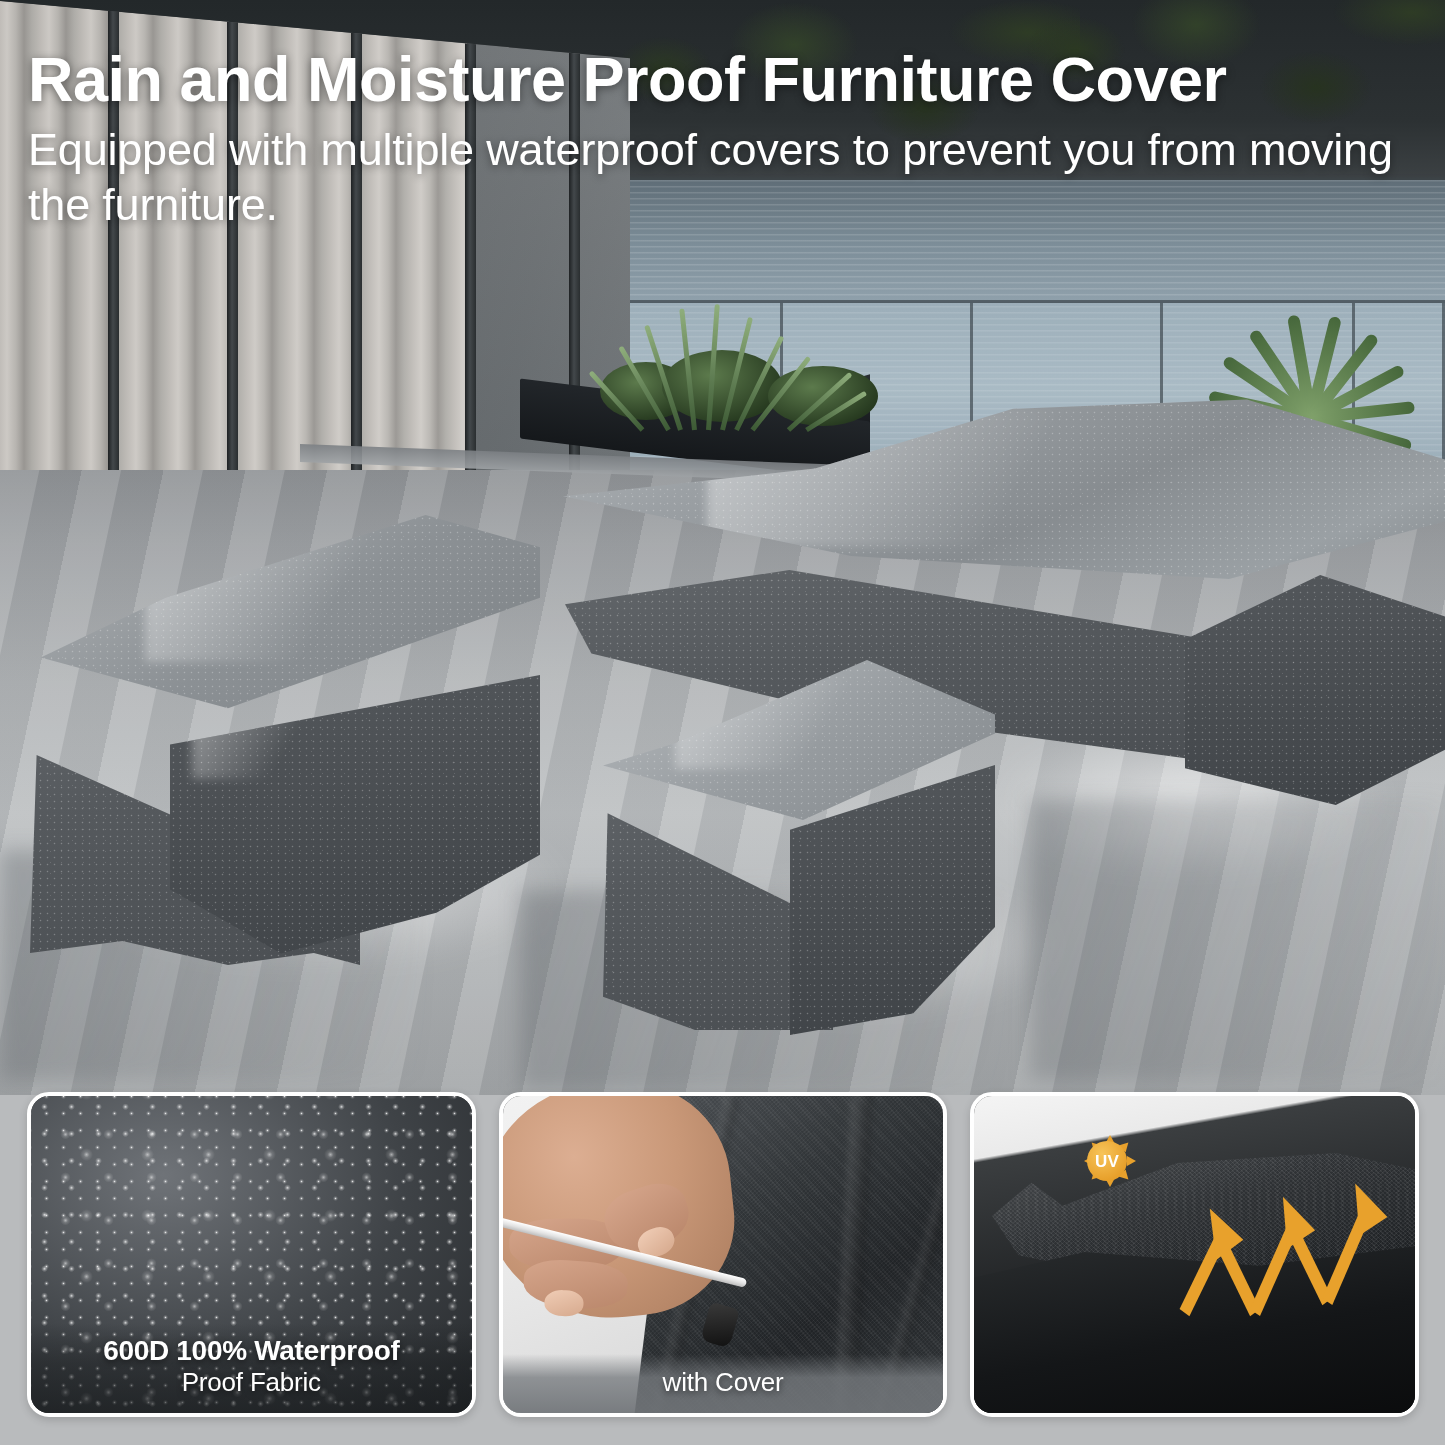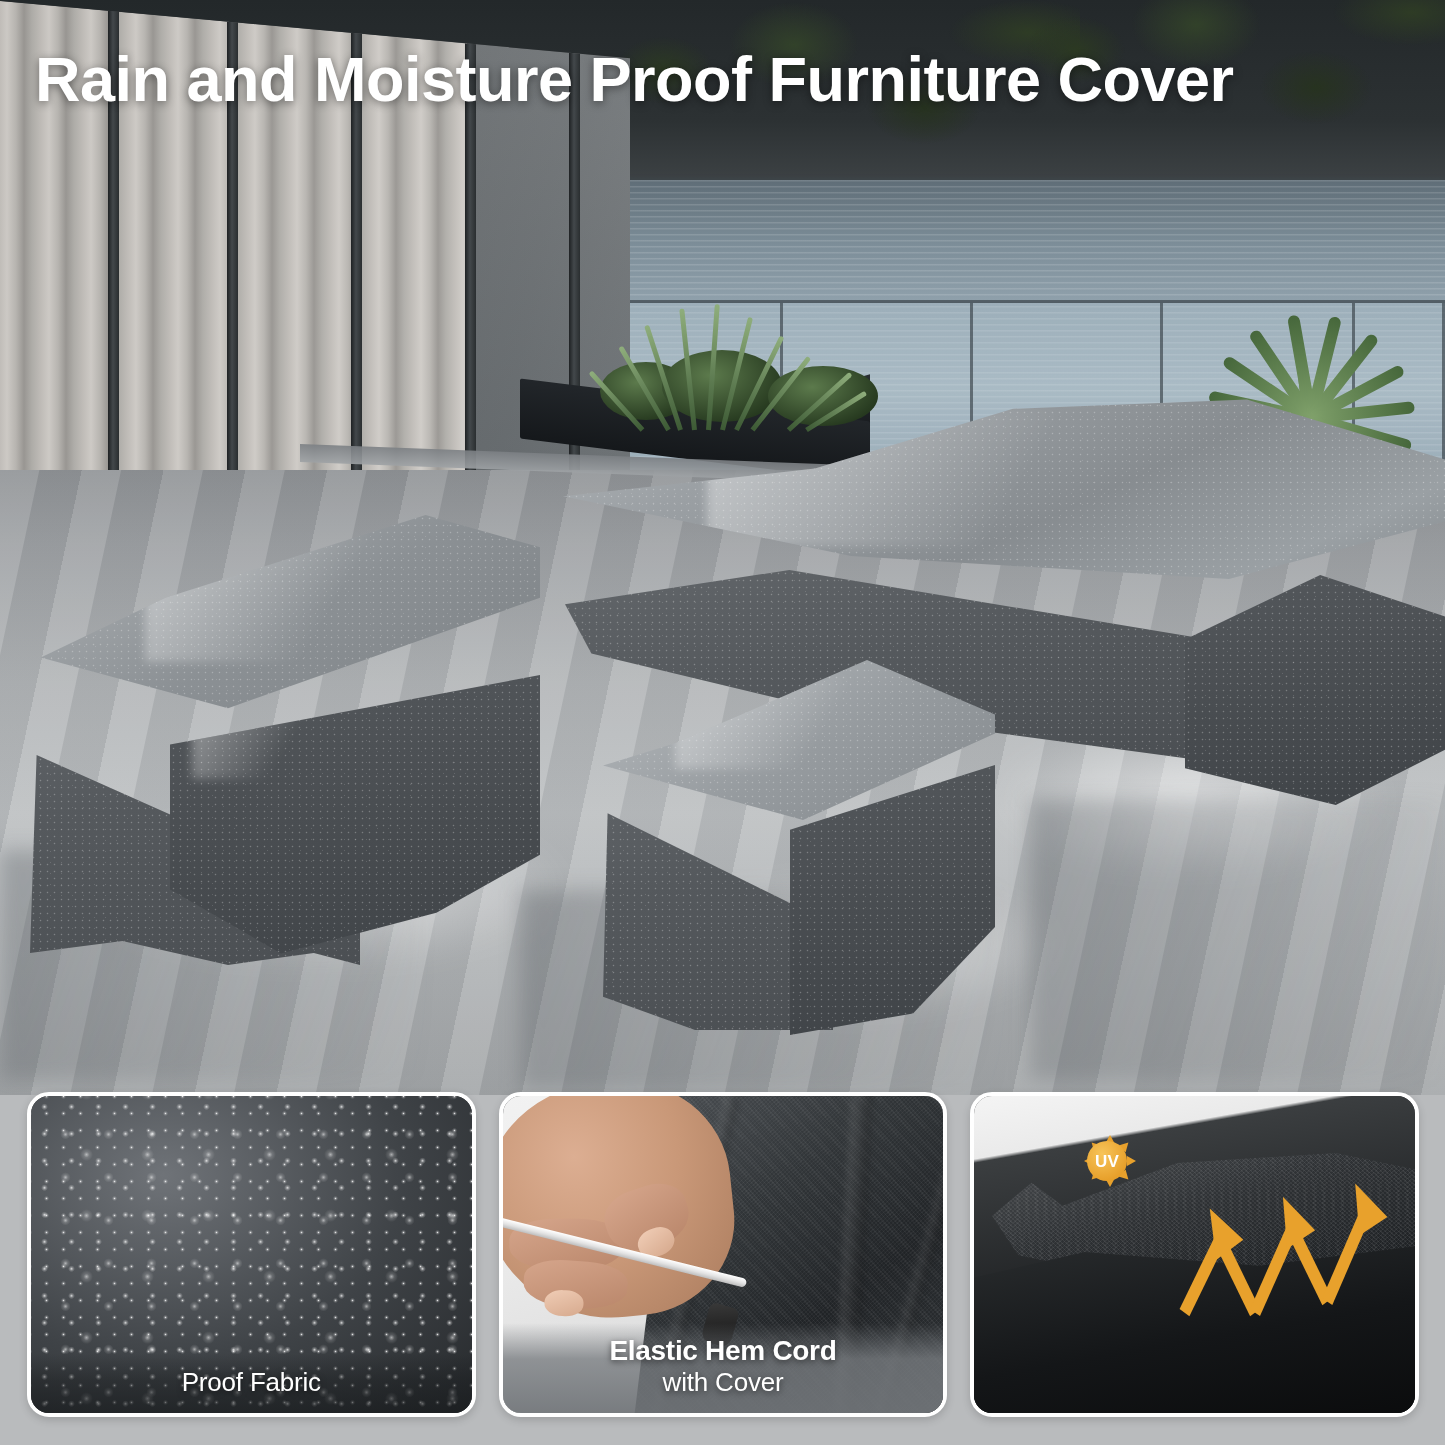--- a/index.html
+++ b/index.html
@@ -237,21 +237,21 @@
   #ottoman-cover .front{
     left:8px;top:92px;width:230px;height:278px;
     clip-path:polygon(2% 22%,100% 62%,100% 100%,40% 100%,0% 88%);
   }
   #ottoman-cover .side{
     left:195px;top:105px;width:205px;height:270px;
     clip-path:polygon(0% 24%,100% 0%,100% 60%,60% 92%,0% 100%);
   }
 
   
-  .hero-text{position:absolute;left:35px;top:48px;width:1390px;}
+  .hero-text{position:absolute;left:28px;top:48px;width:1390px;}
   .headline{
     margin:0;color:#fff;font-weight:700;font-size:63px;line-height:1.0;
     letter-spacing:-.5px;
     text-shadow:0 2px 10px rgba(0,0,0,.45);
   }
   .subhead{
     margin:12px 0 0 0;color:#fff;font-weight:400;font-size:45px;line-height:1.22;
     letter-spacing:-.2px;
     text-shadow:0 2px 9px rgba(0,0,0,.42);
     max-width:1375px;
@@ -503,31 +503,33 @@
       <div class="front">
           <div class="speckle"></div>
         </div>
       <div class="side">
           <div class="speckle"></div>
         </div>
     </div>
 
     <div class="hero-text">
       <h1 class="headline">Rain and Moisture Proof Furniture Cover</h1>
+      <p class="subhead">Equipped with multiple waterproof covers to prevent you from moving the furniture.</p>
     </div>
   </div>
 
   <div class="features">
 
     <div class="card" id="card-waterproof">
       <div class="card-img">
         <div class="droplets"></div>
         <div class="droplets-2"></div>
       </div>
       <div class="card-label">
+        <p class="label-1">600D 100% Waterproof</p>
         <p class="label-2">Proof Fabric</p>
       </div>
     </div>
 
     <div class="card" id="card-toggle">
       <div class="card-img">
         <div class="fabric-dark">
           <div class="fabric-weave"></div>
           <div class="fabric-fold" style="left:10%;top:0;width:16px;height:100%;transform:rotate(6deg);"></div>
           <div class="fabric-fold" style="left:58%;top:0;width:22px;height:100%;transform:rotate(-4deg);"></div>
@@ -537,21 +539,20 @@
           <div class="finger" style="left:8%;top:56%;width:46%;height:22%;transform:rotate(6deg);"></div>
           <div class="finger" style="left:12%;top:74%;width:42%;height:20%;transform:rotate(10deg);"></div>
           <div class="finger" style="left:48%;top:46%;width:34%;height:26%;transform:rotate(-12deg);"></div>
           <div class="nail" style="left:60%;top:64%;width:15%;height:12%;transform:rotate(-16deg);"></div>
           <div class="nail" style="left:20%;top:86%;width:16%;height:11%;transform:rotate(8deg);"></div>
         </div>
         <div class="cord"></div>
         <div class="toggle"></div>
       </div>
       <div class="card-label">
-        <p class="label-1">Elastic Hem Cord</p>
         <p class="label-2">with Cover</p>
       </div>
     </div>
 
     <div class="card" id="card-uv">
       <div class="card-img">
         <div class="uv-sheet">
             <div class="uv-weave"></div>
           </div>
         <div class="uv-sheet-2"></div>

